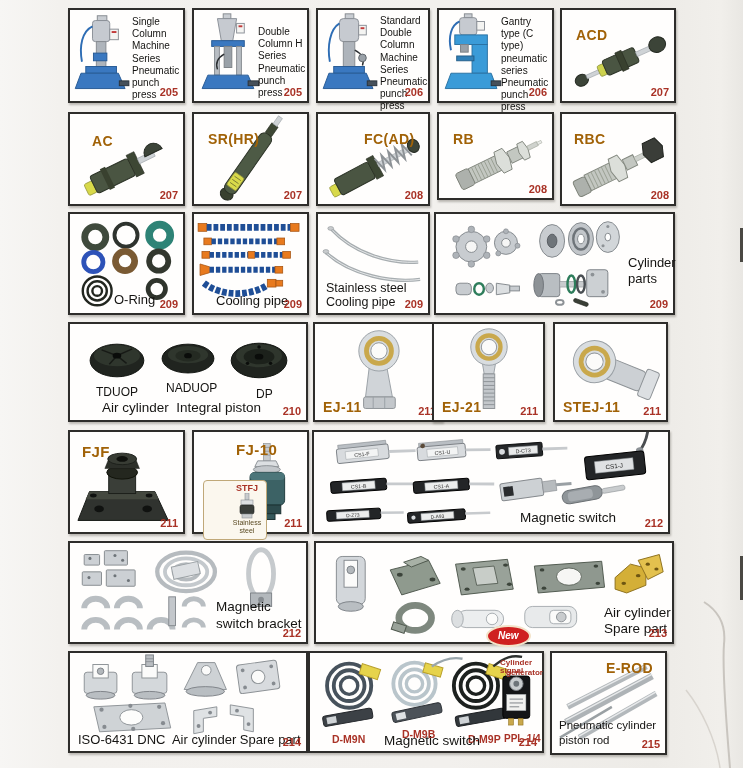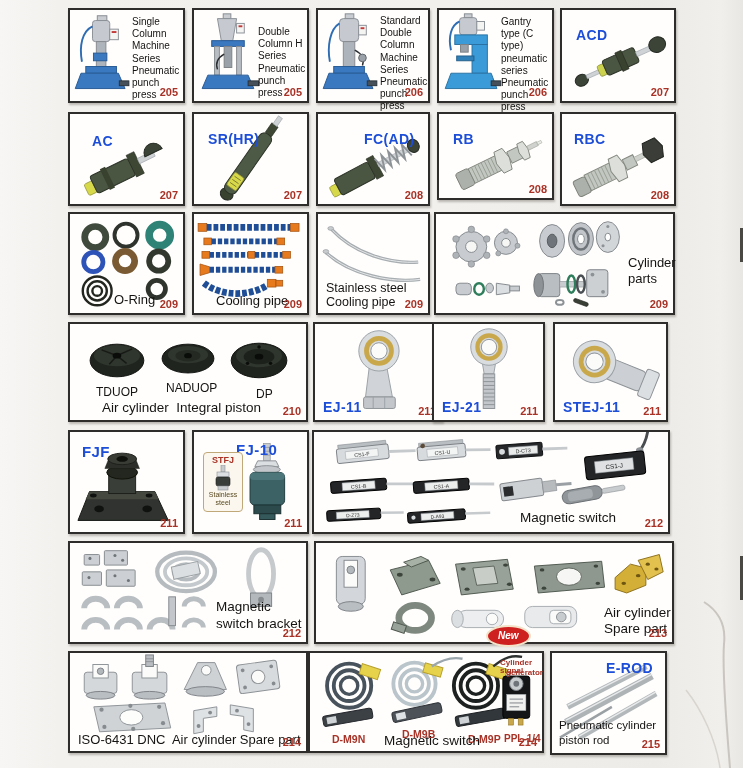--- a/index.html
+++ b/index.html
@@ -3,21 +3,21 @@
 <meta charset="utf-8">
 <style>
   html,body{margin:0;padding:0;}
   body{background:#d8d6d2;font-family:"Liberation Sans",sans-serif;}
   #page{position:relative;width:743px;height:768px;overflow:hidden;
         background:linear-gradient(90deg,#f7f6f4 0%,#f3f1ee 8%,#f2f0ed 60%,#edebe7 88%,#f1efeb 97%,#e9e7e3 100%);}
   .box{position:absolute;background:#fffefd;border:2px solid #2e2d2b;
        box-shadow:1px 2px 2px rgba(95,90,82,.38);box-sizing:border-box;}
   .art{position:absolute;left:0;top:0;width:100%;height:100%;}
   .pg{position:absolute;right:5px;bottom:3px;color:#a93226;font-weight:700;font-size:11px;line-height:1;}
-  .rt{position:absolute;color:#1d4ed8;font-weight:700;font-size:13px;letter-spacing:.4px;line-height:1;}
+  .rt{position:absolute;color:#a16207;font-weight:700;font-size:13px;letter-spacing:.4px;line-height:1;}
   .desc{position:absolute;color:#141311;font-size:10px;line-height:1.22;}
   .bl{position:absolute;color:#151412;font-size:12.5px;line-height:1.15;}
   .sub{position:absolute;color:#151412;font-size:11px;line-height:1;}
   .tiny-red{position:absolute;color:#a93226;font-weight:700;font-size:10px;line-height:1;}
   .badge{position:absolute;background:#cf2020;color:#fff;font-weight:700;font-style:italic;
          font-size:10px;line-height:1;padding:4px 10px;border-radius:50%;border:2px solid #f3e3c9;}
   .inset{position:absolute;border:1px solid #c0a878;background:#fbf7ee;border-radius:4px;text-align:center;}
   .footnote{position:absolute;left:0;width:100%;text-align:center;color:#a93226;
             font-weight:700;font-size:13px;line-height:1;}
   .edge-mark{position:absolute;background:#4a4843;}
@@ -434,21 +434,21 @@
           <line x1="72" y1="24" x2="79" y2="24"></line>
         </g>
       <polygon points="66,30 85,30 88,36 63,36" fill="#dcdfe2" stroke="#8d9296"></polygon>
       <ellipse cx="75.5" cy="39" rx="14" ry="4" fill="#c3c7cb" stroke="#8d9296"></ellipse>
       <rect x="58" y="42" width="36" height="34" rx="5" fill="#3c6265" stroke="#1f3a3c"></rect>
       <rect x="58" y="42" width="36" height="8" rx="4" fill="#4c767a"></rect>
       <rect x="62" y="76" width="28" height="9" fill="#2c4a4c" stroke="#1a2f30"></rect>
       <rect x="68" y="85" width="16" height="6" fill="#35585b" stroke="#1a2f30"></rect>
     </svg>
     <span class="rt" style="left:42px;top:10px;font-size:15px;">FJ-10</span>
-    <div class="inset" style="left:9px;top:20px;width:38px;height:58px;">
+    <div class="inset" style="left:9px;top:48px;width:38px;height:58px;padding-left:24px;">
       <span style="display:block;color:#a93226;font-weight:700;font-size:9px;margin-top:2px;">STFJ</span>
       <svg width="22" height="26" viewBox="0 0 22 26" style="display:block;margin:0 auto;">
         <rect x="9" y="0" width="4" height="7" fill="#c9ccce" stroke="#8d9296" stroke-width=".6"></rect>
         <rect x="5" y="7" width="12" height="5" fill="#dcdfe2" stroke="#8d9296" stroke-width=".6"></rect>
         <rect x="4" y="12" width="14" height="9" rx="2" fill="#3a3e3b" stroke="#1c1f1c" stroke-width=".6"></rect>
         <rect x="6" y="21" width="10" height="4" fill="#c9ccce" stroke="#8d9296" stroke-width=".6"></rect>
       </svg>
       <span style="display:block;color:#5a4a22;font-size:7px;line-height:1.1;">Stainless</span>
       <span style="display:block;color:#5a4a22;font-size:7px;line-height:1.1;">steel</span>
     </div>

